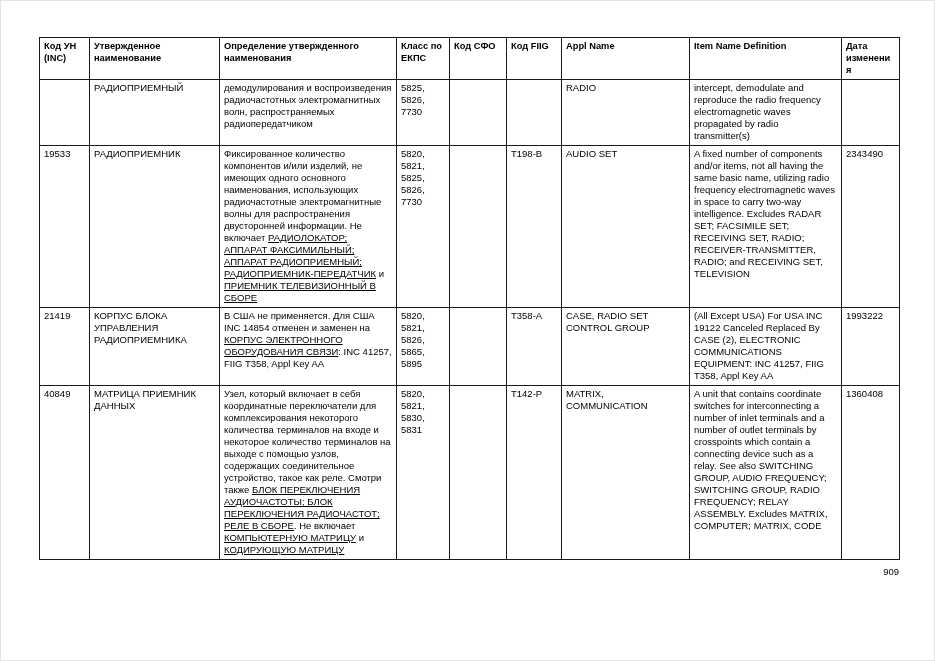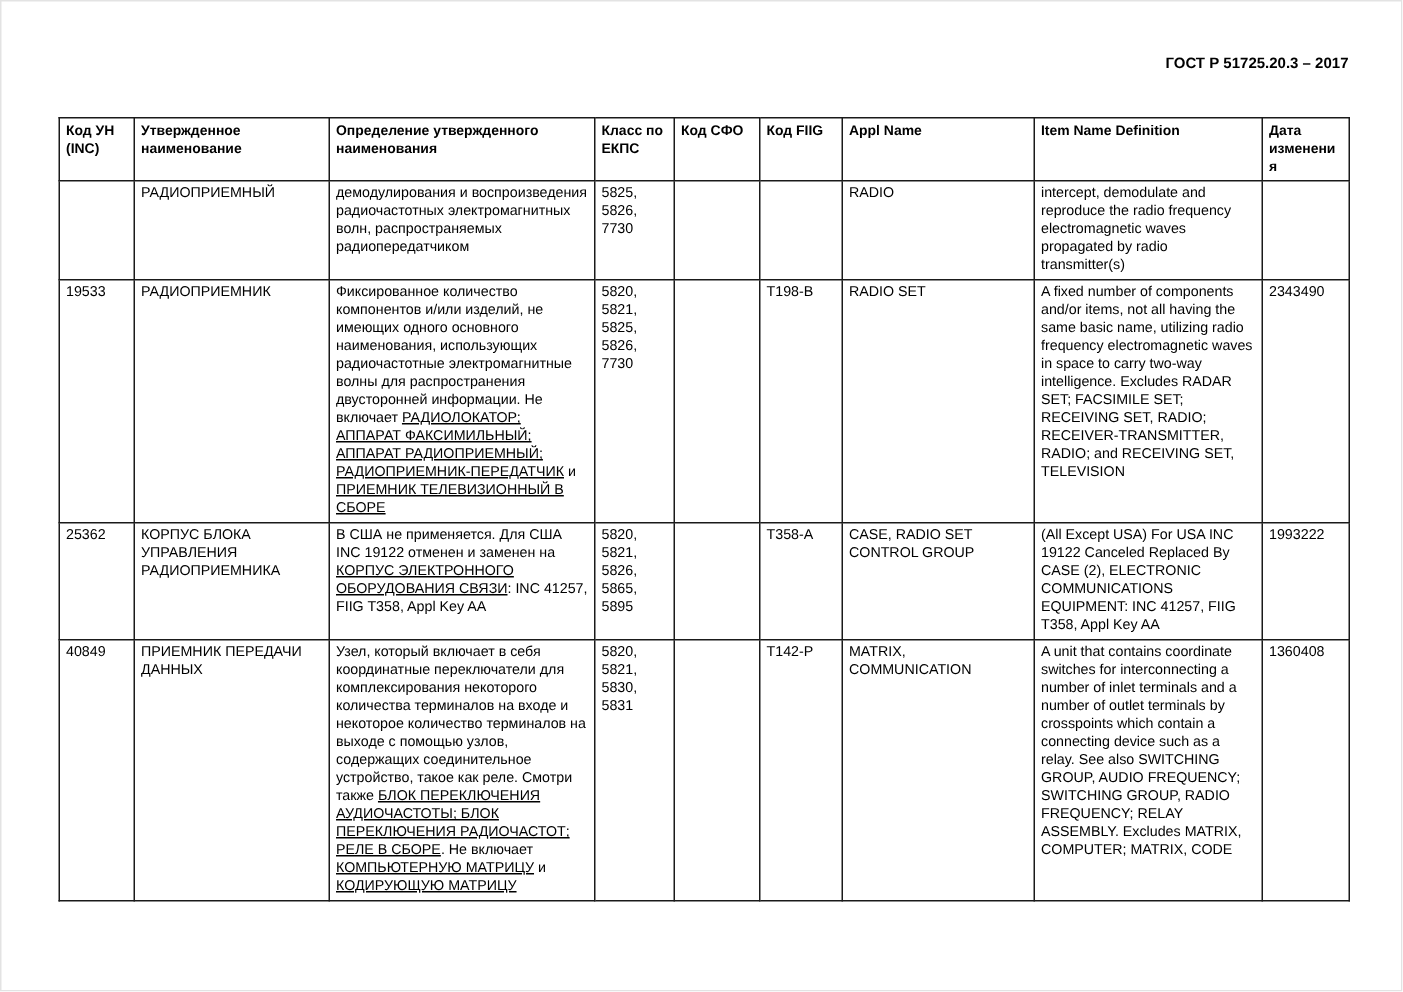--- a/index.html
+++ b/index.html
@@ -58,21 +58,20 @@
     font-size: 9.5px;
     margin-top: 6px;
   }
 </style>
 </head>
 <body>
 
 <div class="page">
   <div class="content">
 
-    <div class="doc-header">ГОСТ Р 51725.20.3 – 2017</div>
 
     <table class="gost">
       <colgroup>
         <col style="width:50px">
           <col style="width:130px">
           <col style="width:177px">
         <col style="width:53px">
           <col style="width:57px">
           <col style="width:55px">
         <col style="width:128px">
@@ -110,51 +109,52 @@
           <td>19533</td>
           <td>РАДИОПРИЕМНИК</td>
           <td><span>Фиксированное количество компонентов и/или изделий, не имеющих одного основного наименования, использующих радиочастотные электромагнитные волны для распространения двусторонней информации. Не включает </span><span class="u">РАДИОЛОКАТОР; АППАРАТ ФАКСИМИЛЬНЫЙ; АППАРАТ РАДИОПРИЕМНЫЙ; РАДИОПРИЕМНИК-ПЕРЕДАТЧИК</span><span> и </span><span class="u">ПРИЕМНИК ТЕЛЕВИЗИОННЫЙ В СБОРЕ</span></td>
           <td class="prewrap">5820,
 5821,
 5825,
 5826,
 7730</td>
           <td></td>
           <td>T198-B</td>
-          <td>RADIO SET</td>
+          <td>AUDIO SET</td>
           <td>A fixed number of components and/or items, not all having the same basic name, utilizing radio frequency electromagnetic waves in space to carry two-way intelligence. Excludes RADAR SET; FACSIMILE SET; RECEIVING SET, RADIO; RECEIVER-TRANSMITTER, RADIO; and RECEIVING SET, TELEVISION</td>
           <td>2343490</td>
         </tr>
         <tr>
-          <td>25362</td>
+          <td>21419</td>
           <td>КОРПУС БЛОКА УПРАВЛЕНИЯ РАДИОПРИЕМНИКА</td>
-          <td><span>В США не применяется. Для США INC 19122 отменен и заменен на </span><span class="u">КОРПУС ЭЛЕКТРОННОГО ОБОРУДОВАНИЯ СВЯЗИ</span><span>: INC 41257, FIIG T358, Appl Key AA</span></td>
+          <td><span>В США не применяется. Для США INC 14854 отменен и заменен на </span><span class="u">КОРПУС ЭЛЕКТРОННОГО ОБОРУДОВАНИЯ СВЯЗИ</span><span>: INC 41257, FIIG T358, Appl Key AA</span></td>
           <td class="prewrap">5820,
 5821,
 5826,
 5865,
 5895</td>
           <td></td>
           <td>T358-A</td>
           <td>CASE, RADIO SET CONTROL GROUP</td>
           <td>(All Except USA) For USA INC 19122 Canceled Replaced By CASE (2), ELECTRONIC COMMUNICATIONS EQUIPMENT: INC 41257, FIIG T358, Appl Key AA</td>
           <td>1993222</td>
         </tr>
         <tr>
           <td>40849</td>
-          <td>ПРИЕМНИК ПЕРЕДАЧИ ДАННЫХ</td>
+          <td>МАТРИЦА ПРИЕМНИК ДАННЫХ</td>
           <td><span>Узел, который включает в себя координатные переключатели для комплексирования некоторого количества терминалов на входе и некоторое количество терминалов на выходе с помощью узлов, содержащих соединительное устройство, такое как реле. Смотри также </span><span class="u">БЛОК ПЕРЕКЛЮЧЕНИЯ АУДИОЧАСТОТЫ; БЛОК ПЕРЕКЛЮЧЕНИЯ РАДИОЧАСТОТ; РЕЛЕ В СБОРЕ</span><span>. Не включает </span><span class="u">КОМПЬЮТЕРНУЮ МАТРИЦУ</span><span> и </span><span class="u">КОДИРУЮЩУЮ МАТРИЦУ</span></td>
           <td class="prewrap">5820,
 5821,
 5830,
 5831</td>
           <td></td>
           <td>T142-P</td>
           <td>MATRIX, COMMUNICATION</td>
           <td>A unit that contains coordinate switches for interconnecting a number of inlet terminals and a number of outlet terminals by crosspoints which contain a connecting device such as a relay. See also SWITCHING GROUP, AUDIO FREQUENCY; SWITCHING GROUP, RADIO FREQUENCY; RELAY ASSEMBLY. Excludes MATRIX, COMPUTER; MATRIX, CODE</td>
           <td>1360408</td>
         </tr>
       </tbody>
     </table>
 
+    <div class="page-number">909</div>
 
   </div>
 </div>
 
 </body></html>

